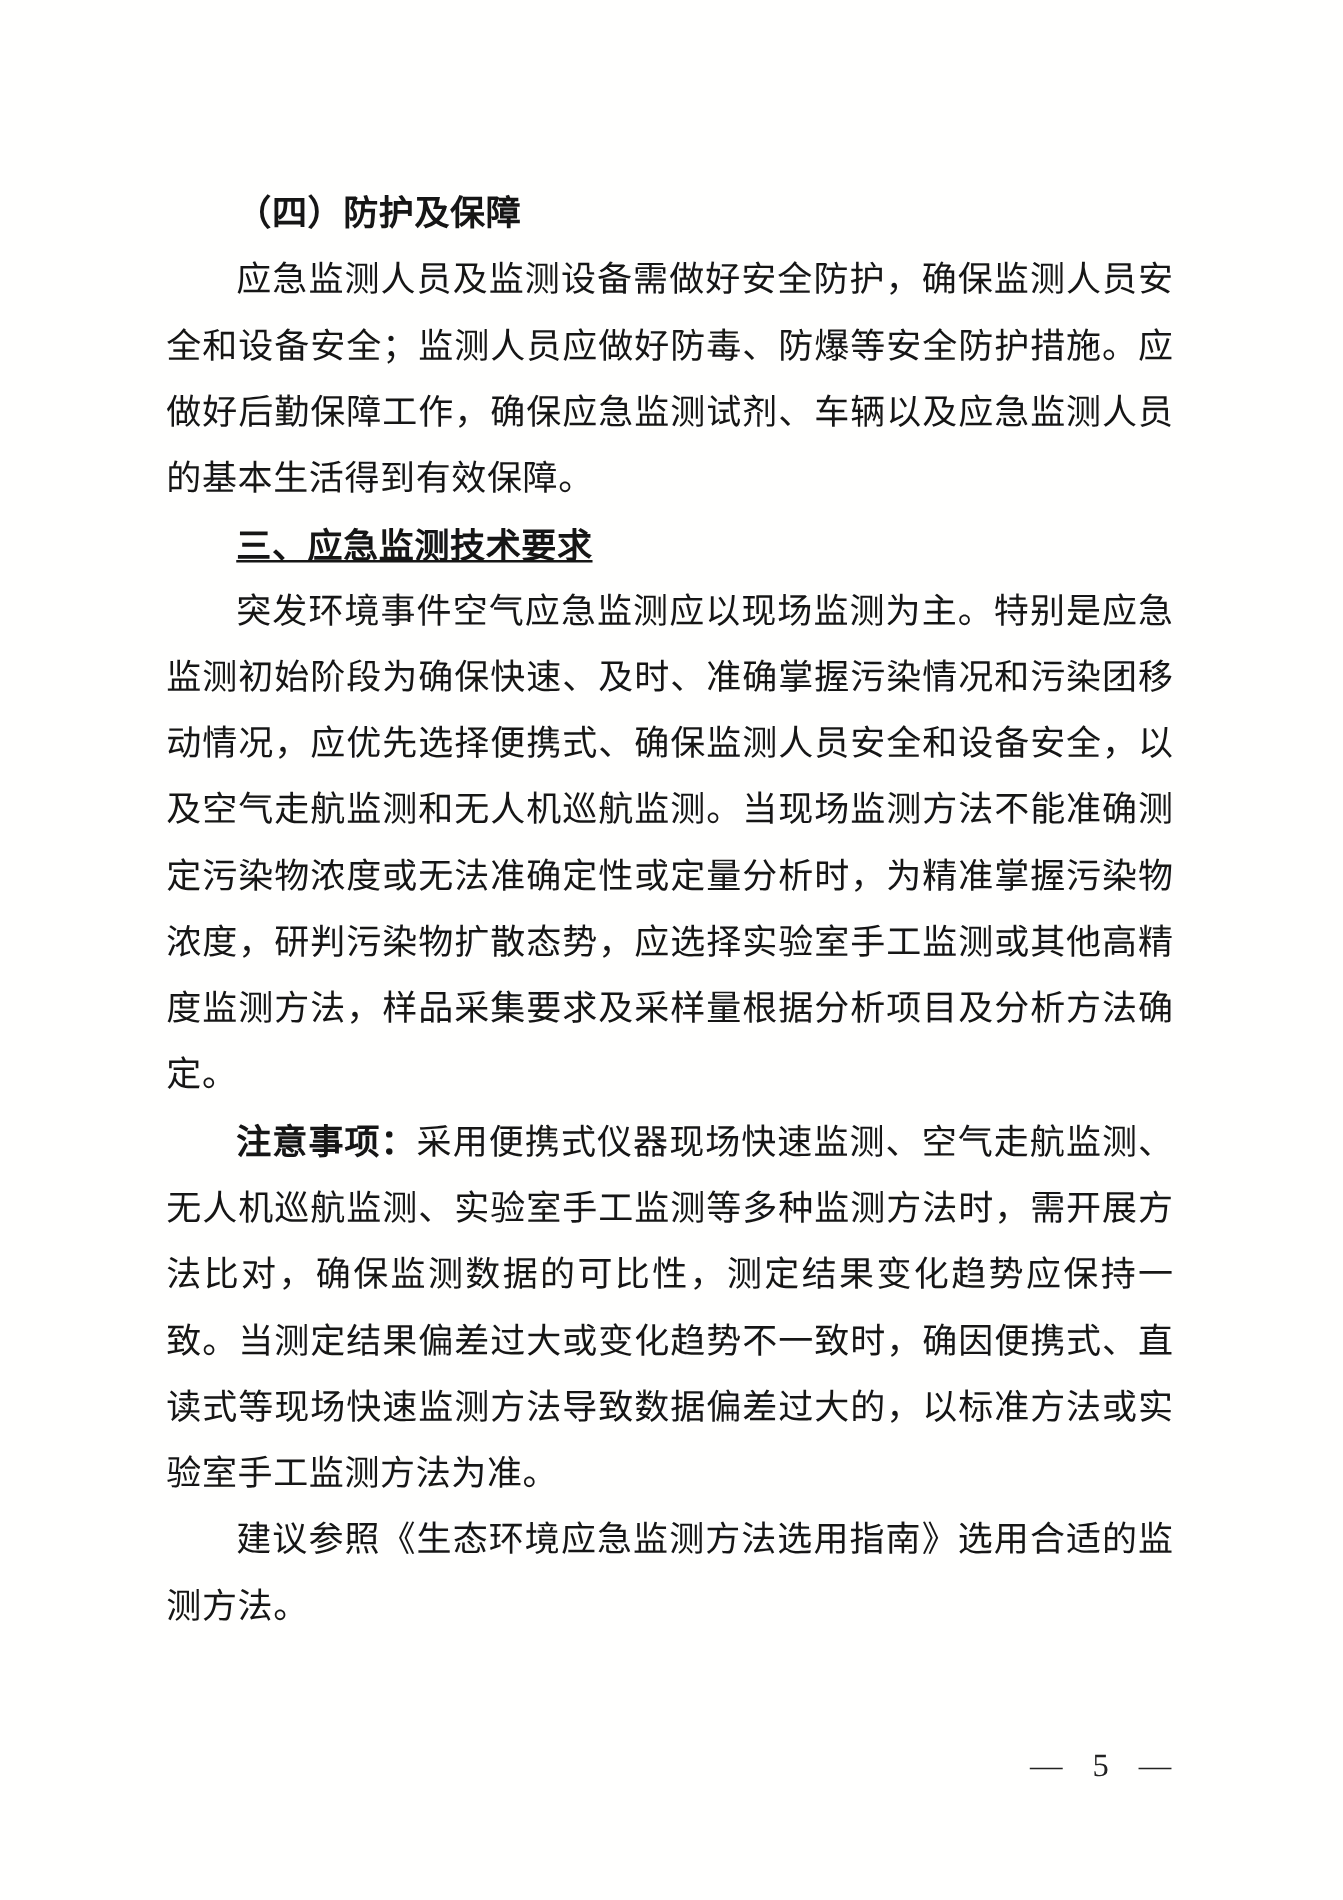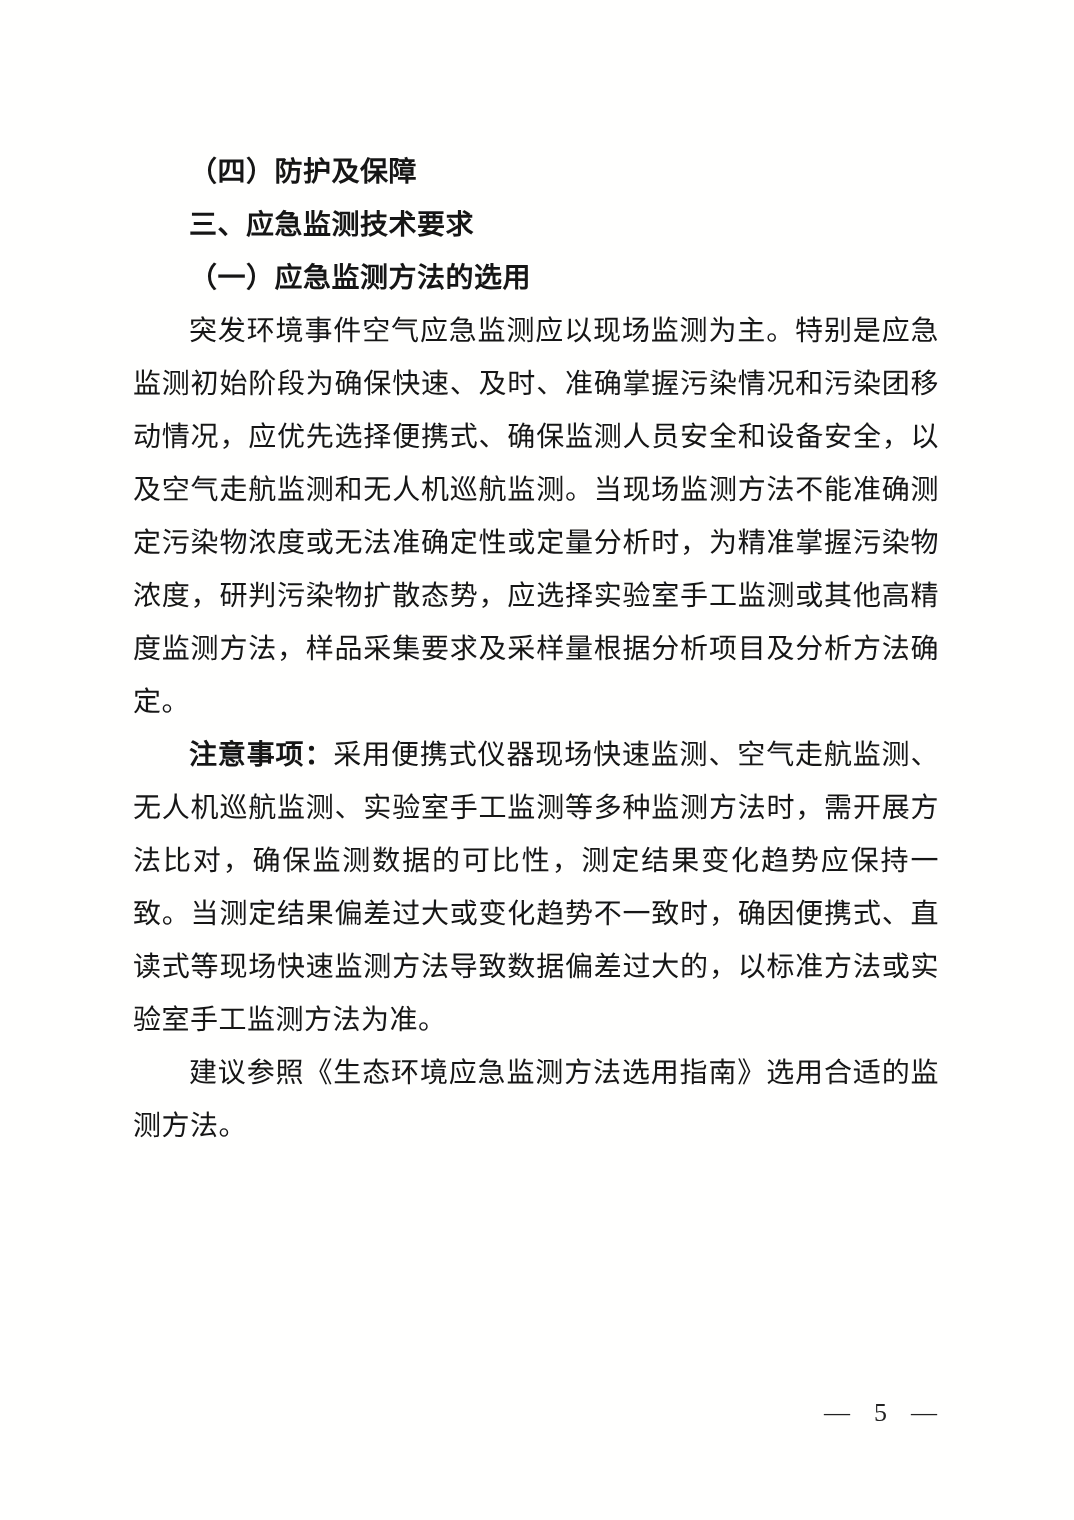--- a/index.html
+++ b/index.html
@@ -41,20 +41,21 @@
     font-size: 29px;
     letter-spacing: 1px;
     text-align: left !important;
   }
   .h-hei {
     font-family: "Liberation Sans", "DejaVu Sans", sans-serif;
     font-weight: bold;
     font-size: 29px;
     letter-spacing: 0.5px;
     text-align: left !important;
+    text-decoration: underline;
   }
   .note-label {
     font-family: "Liberation Sans", "DejaVu Sans", sans-serif;
     font-weight: bold;
   }
   .footer {
     position: absolute;
     top: 1396px;
     right: 137px;
     display: inline-flex;
@@ -67,22 +68,22 @@
   .footer .dash {
     letter-spacing: 0;
   }
 </style>
 </head>
 <body>
 
 <div class="page">
   <div class="content">
     <p class="h-kai">（四）防护及保障</p>
+    <p class="para">应急监测人员及监测设备需做好安全防护，确保监测人员安全和设备安全；监测人员应做好防毒、防爆等安全防护措施。应做好后勤保障工作，确保应急监测试剂、车辆以及应急监测人员的基本生活得到有效保障。</p>
     <p class="h-hei">三、应急监测技术要求</p>
-    <p class="h-kai">（一）应急监测方法的选用</p>
     <p class="para">突发环境事件空气应急监测应以现场监测为主。特别是应急监测初始阶段为确保快速、及时、准确掌握污染情况和污染团移动情况，应优先选择便携式、确保监测人员安全和设备安全，以及空气走航监测和无人机巡航监测。当现场监测方法不能准确测定污染物浓度或无法准确定性或定量分析时，为精准掌握污染物浓度，研判污染物扩散态势，应选择实验室手工监测或其他高精度监测方法，样品采集要求及采样量根据分析项目及分析方法确定。</p>
     <p class="para"><span class="note-label">注意事项：</span><span>采用便携式仪器现场快速监测、空气走航监测、无人机巡航监测、实验室手工监测等多种监测方法时，需开展方法比对，确保监测数据的可比性，测定结果变化趋势应保持一致。当测定结果偏差过大或变化趋势不一致时，确因便携式、直读式等现场快速监测方法导致数据偏差过大的，以标准方法或实验室手工监测方法为准。</span></p>
     <p class="para">建议参照《生态环境应急监测方法选用指南》选用合适的监测方法。</p>
   </div>
 
   <div class="footer">
     <span class="dash">—</span>
     <span class="num">5</span>
     <span class="dash">—</span>
   </div>

